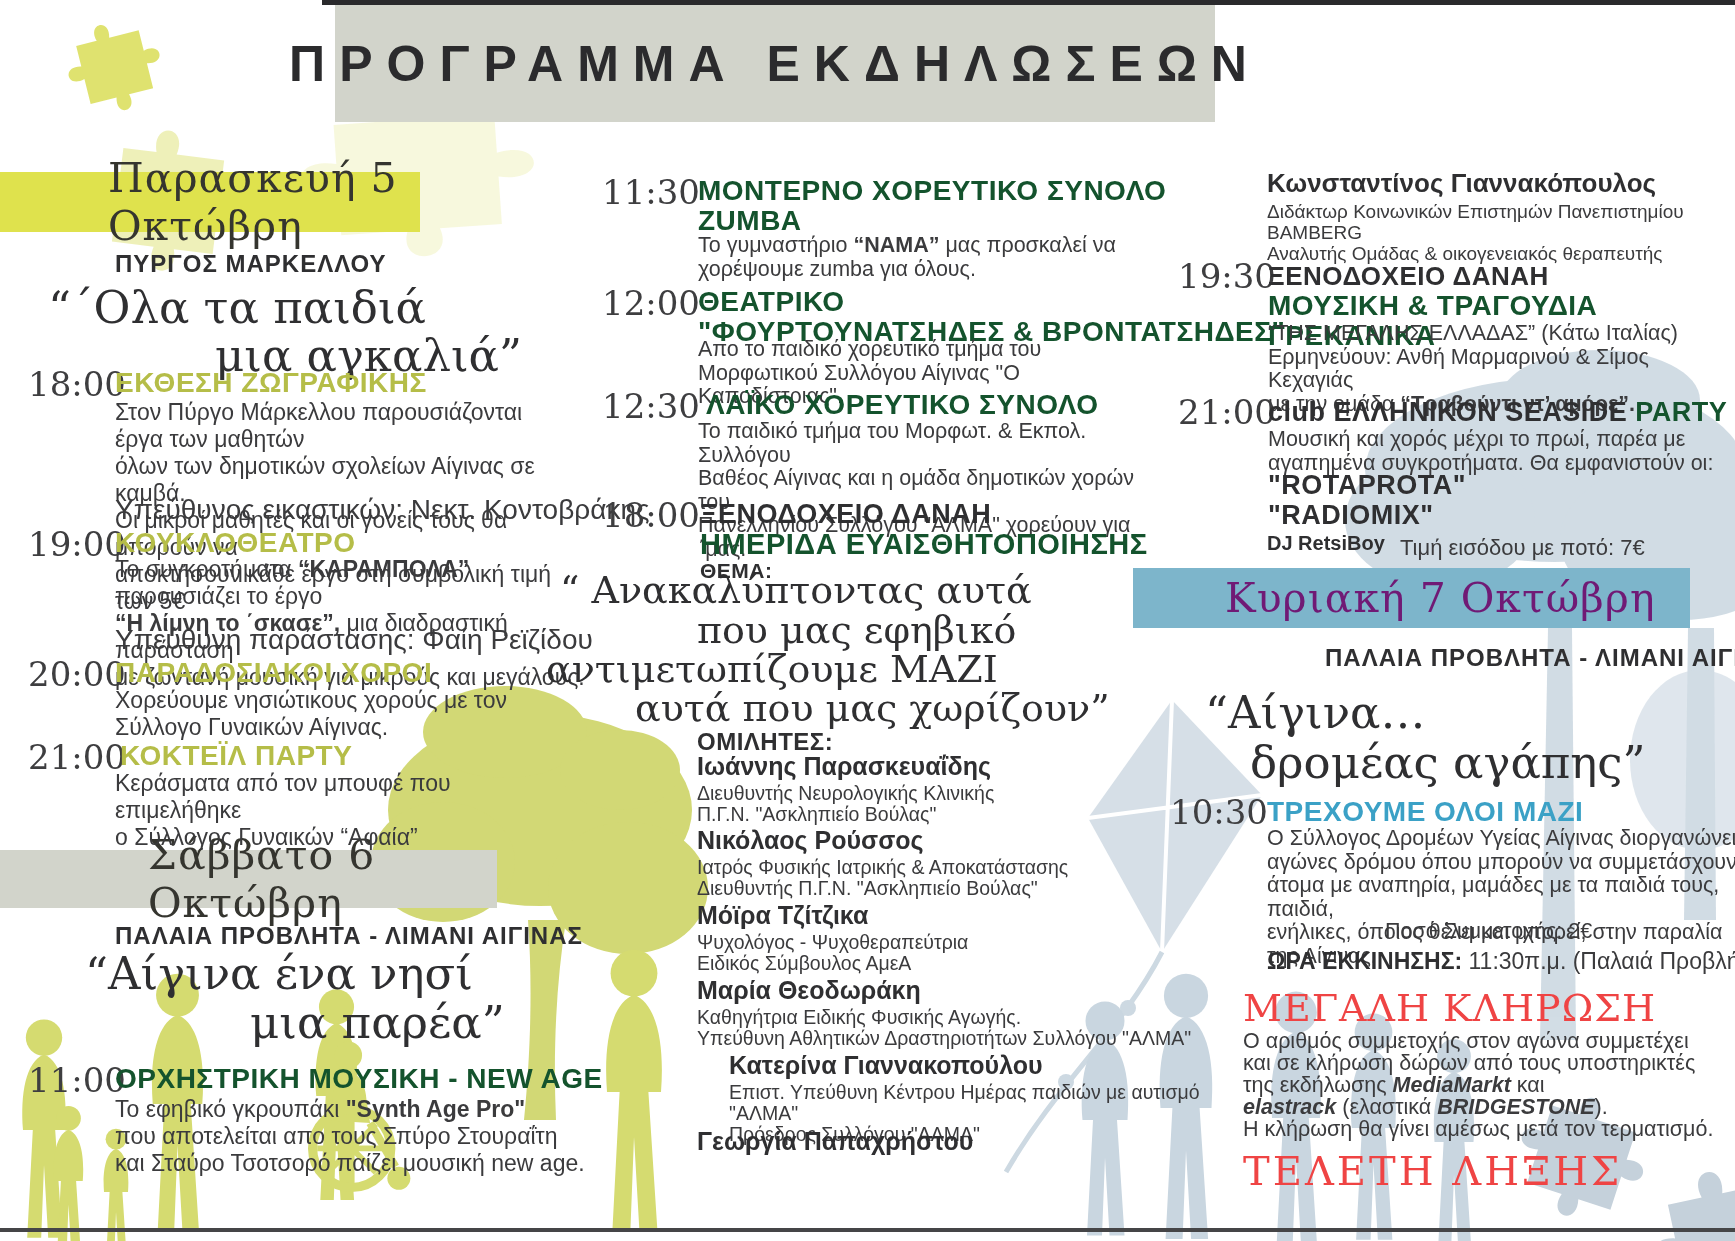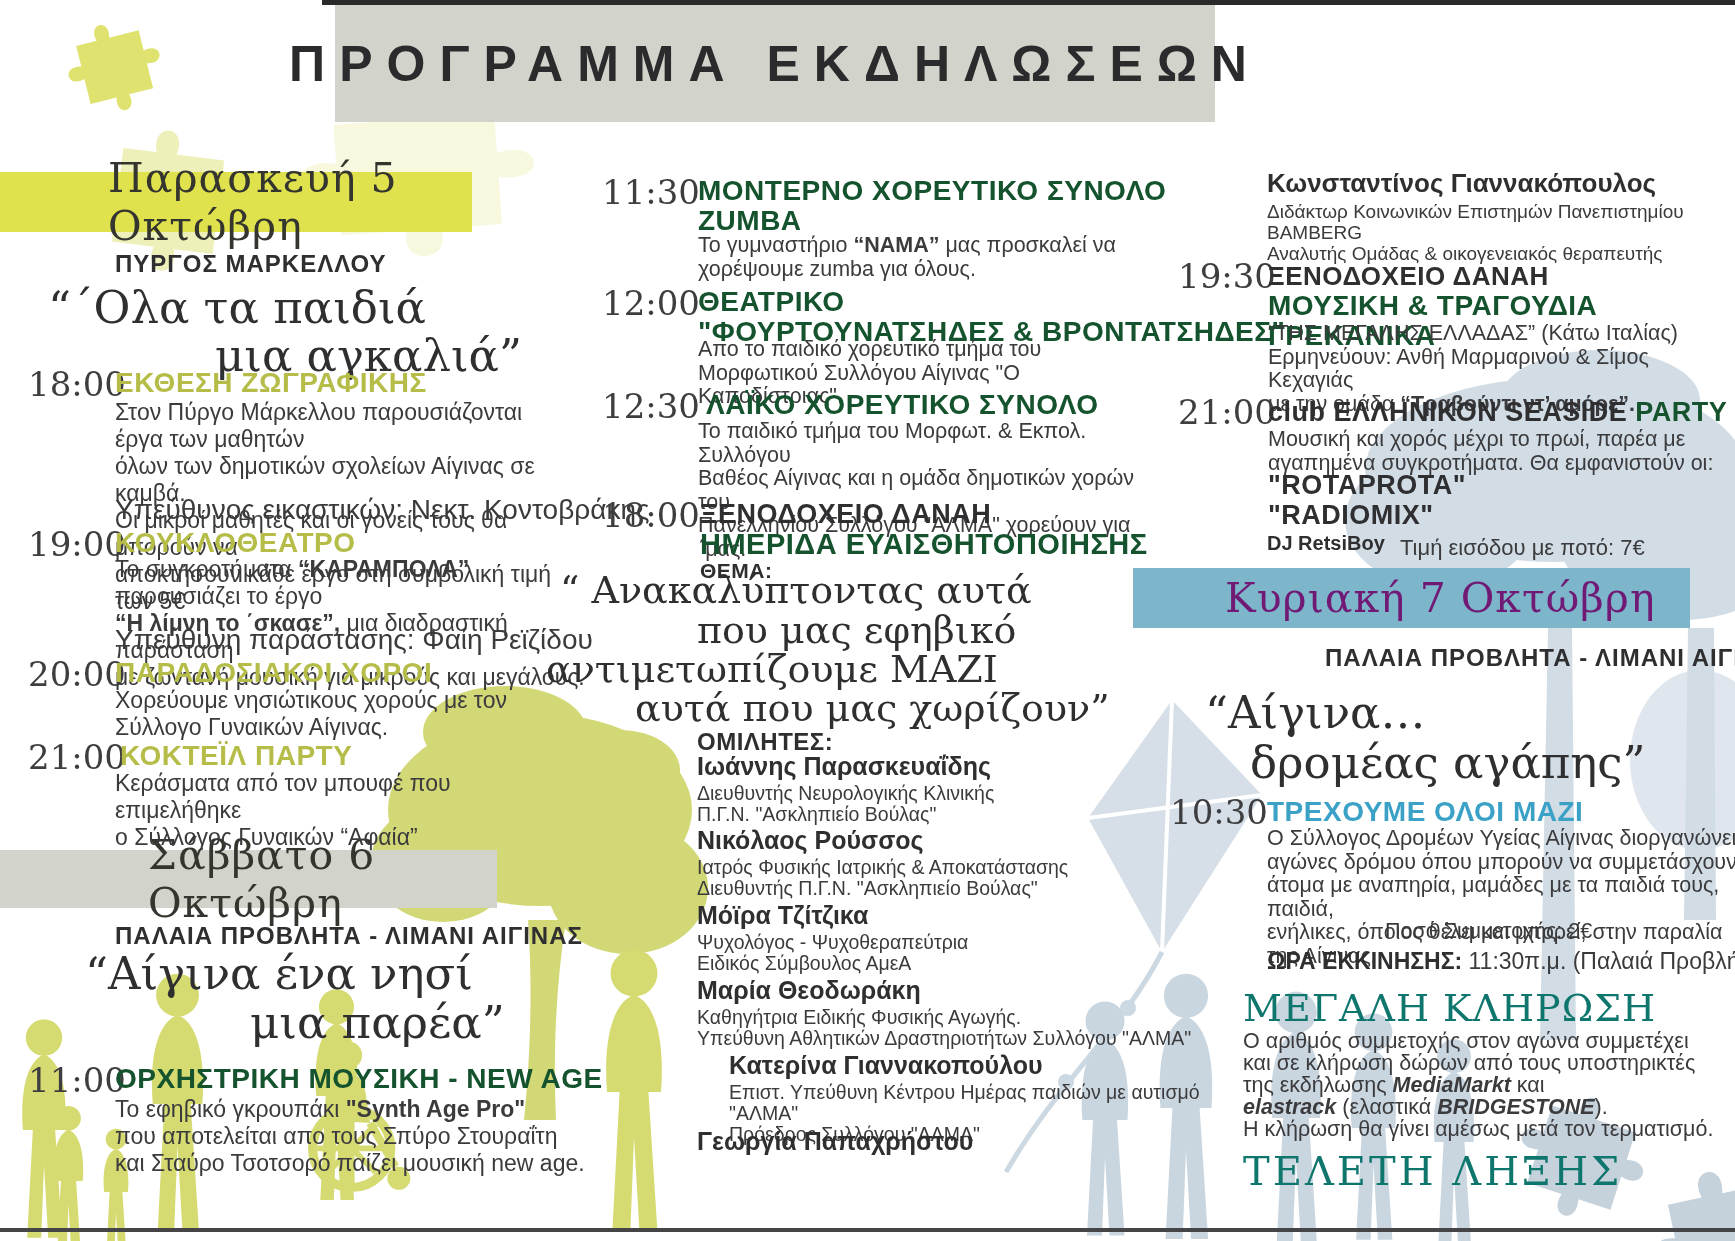--- a/index.html
+++ b/index.html
@@ -28,21 +28,21 @@
   .body-lg{font-size:23px;line-height:27px;white-space:pre-line;}
   .body-sm{font-size:21.5px;line-height:23.5px;white-space:pre-line;}
   .note{font-size:28px;white-space:pre-line;}
   .b{font-weight:bold;}
   .i{font-style:italic;}
   .spk{width:500px;}
   .spk-name{font-weight:bold;font-size:25px;color:#2f2f31;white-space:nowrap;}
   .spk-role{font-size:19.5px;line-height:21px;white-space:pre-line;margin-top:2px;}
   .spk-role-sm{font-size:19px;line-height:21px;white-space:pre-line;margin-top:2px;}
   .band{font-weight:bold;font-size:27px;color:#2f2f31;white-space:nowrap;letter-spacing:.5px;}
-  .bigserif{font-family:"DejaVu Serif",serif;color:#0f766e;white-space:nowrap;}
+  .bigserif{font-family:"DejaVu Serif",serif;color:#ef4444;white-space:nowrap;}
   .deco{position:absolute;left:0;top:0;z-index:0;}
   .z1{z-index:1;} .z2{z-index:2;}
 </style>
 </head>
 <body>
 
 <div class="poster">
 
   <svg class="deco" width="1735" height="1241" viewBox="0 0 1735 1241" aria-hidden="true">
     <defs>
@@ -118,21 +118,21 @@
     <use href="#puzzle" transform="translate(1635,1158) rotate(-12) scale(1.5)" fill="#c5d1db"></use>
   </svg>
 
   <div class="abs rule z1" style="left:322px;top:0;width:1413px;height:5px;"></div>
   <div class="abs z1" style="left:0;top:1228px;width:1735px;height:4px;background:#454547;"></div>
 
   <div class="abs header-banner z1" style="left:335px;top:5px;width:880px;height:117px;">
     <span>ΠΡΟΓΡΑΜΜΑ ΕΚΔΗΛΩΣΕΩΝ</span>
   </div>
 
-  <div class="abs daybanner z1" style="left:0;top:172px;width:472px;height:60px;background:#dfe24d;padding-left:108px;box-sizing:border-box;">
+  <div class="abs daybanner z1" style="left:0;top:172px;width:420px;height:60px;background:#dfe24d;padding-left:108px;box-sizing:border-box;">
     <span class="slab">Παρασκευή 5 Οκτώβρη</span>
   </div>
   <div class="abs venue z2" style="left:115px;top:250px;">ΠΥΡΓΟΣ ΜΑΡΚΕΛΛΟΥ</div>
   <div class="abs quote z2" style="left:48px;top:281px;">“΄Ολα τα παιδιά</div>
   <div class="abs quote z2" style="left:215px;top:329px;">μια αγκαλιά”</div>
 
   <div>
     <div class="abs time z2" style="left:28px;top:364px;">18:00</div>
     <div class="abs etitle olive z2" style="left:115px;top:368px;">ΕΚΘΕΣΗ ΖΩΓΡΑΦΙΚΗΣ</div>
     <div class="abs body-lg z2" style="left:115px;top:399px;width:460px;">Στον Πύργο Μάρκελλου παρουσιάζονται έργα των μαθητών

